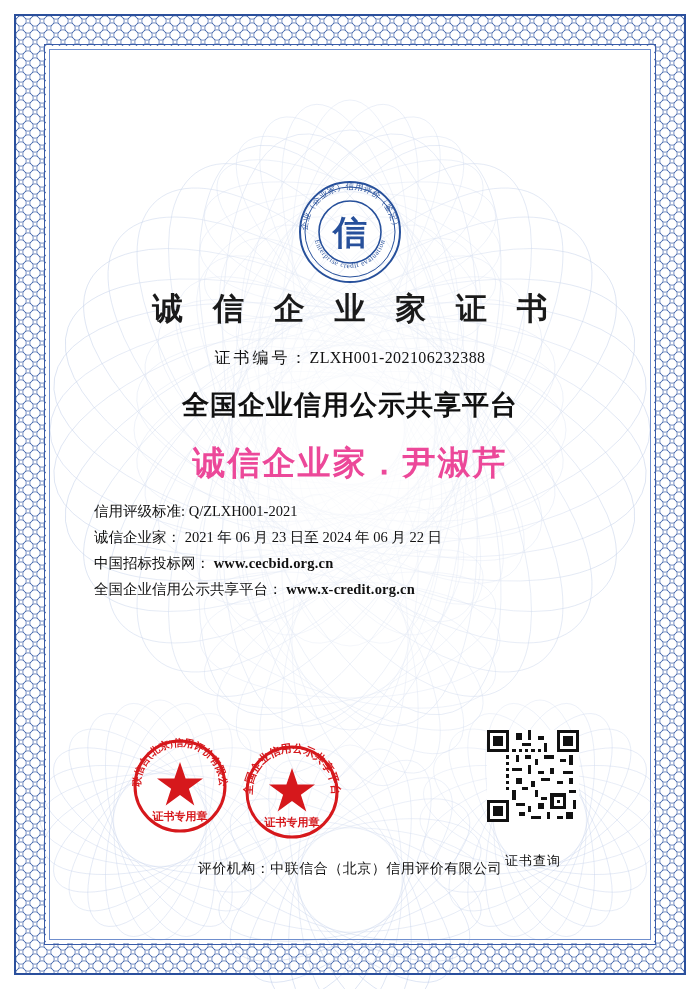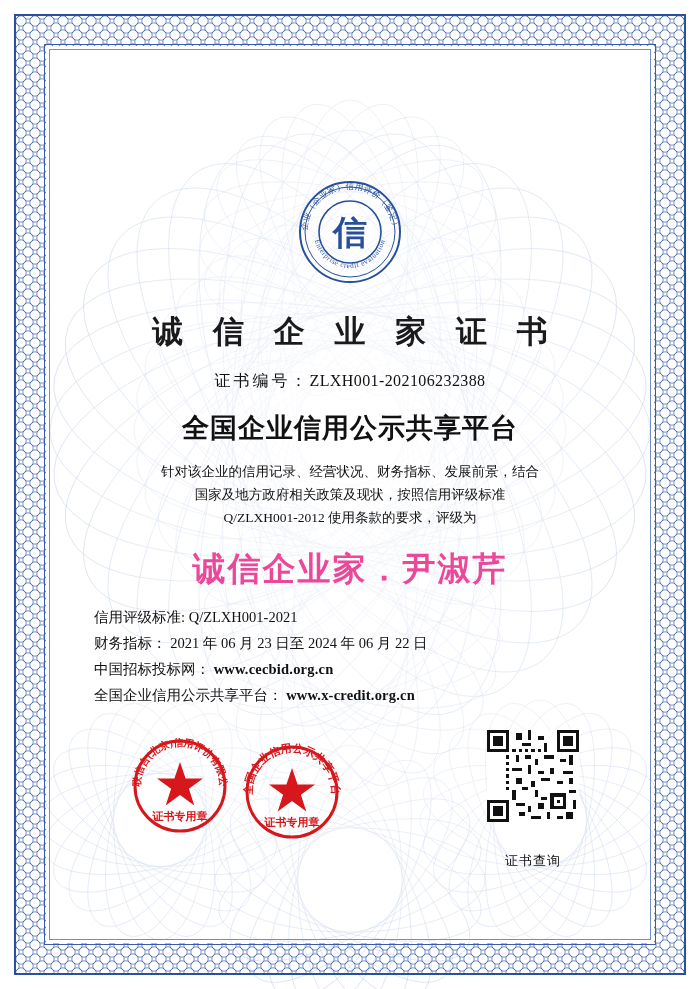--- a/index.html
+++ b/index.html
@@ -66,21 +66,21 @@
   }
 
   .emblem {
     margin: 120px auto 0;
     width: 104px;
     height: 104px;
     position: relative;
   }
 
   .title-cn {
-    margin-top: 27px;
+    margin-top: 4px;
     font-family: "Liberation Serif", serif;
     font-size: 31px;
     font-weight: bold;
     letter-spacing: 11px;
     color: #1a1a1a;
     text-indent: 11px;
   }
   .title-en {
     margin-top: 6px;
     font-family: "Liberation Serif", serif;
@@ -298,35 +298,30 @@
     </div>
 
     <div class="title-cn">诚 信 企 业 家 证 书</div>
 
     <div class="cert-no">
       <span class="lbl">证书编号：</span><span>ZLXH001-202106232388</span>
     </div>
 
     <div class="company">全国企业信用公示共享平台</div>
 
-    <div class="para">
-      <div>针对该企业的信用记录、经营状况、财务指标、发展前景，结合</div>
-      <div>国家及地方政府相关政策及现状，按照信用评级标准</div>
-      <div>Q/ZLXH001-2012 使用条款的要求，评级为</div>
-    </div>
 
     <div class="award">诚信企业家．尹淑芹</div>
 
     <div class="details">
       <div>
         <span>信用评级标准:</span>
         <span>Q/ZLXH001-2021</span>
       </div>
       <div>
-        <span>财务指标：</span>
+        <span>诚信企业家：</span>
         <span>2021 年 06 月 23 日至 2024 年 06 月 22 日</span>
       </div>
       <div>
         <span>中国招标投标网：</span>
         <span class="url">www.cecbid.org.cn</span>
       </div>
       <div>
         <span>全国企业信用公示共享平台：</span>
         <span class="url">www.x-credit.org.cn</span>
       </div>
@@ -436,15 +431,16 @@
           <rect x="10" y="26" width="2" height="1"></rect>
             <rect x="14" y="27" width="3" height="1"></rect>
           <rect x="19" y="26" width="1" height="2"></rect>
             <rect x="22" y="27" width="2" height="1"></rect>
           <rect x="25" y="26" width="2" height="2"></rect>
         </g>
       </svg>
       <div class="qr-label">证书查询</div>
     </div>
 
+    <div class="issuer">评价机构：中联信合（北京）信用评价有限公司</div>
 
   </div>
 </div>
 
 </body></html>

